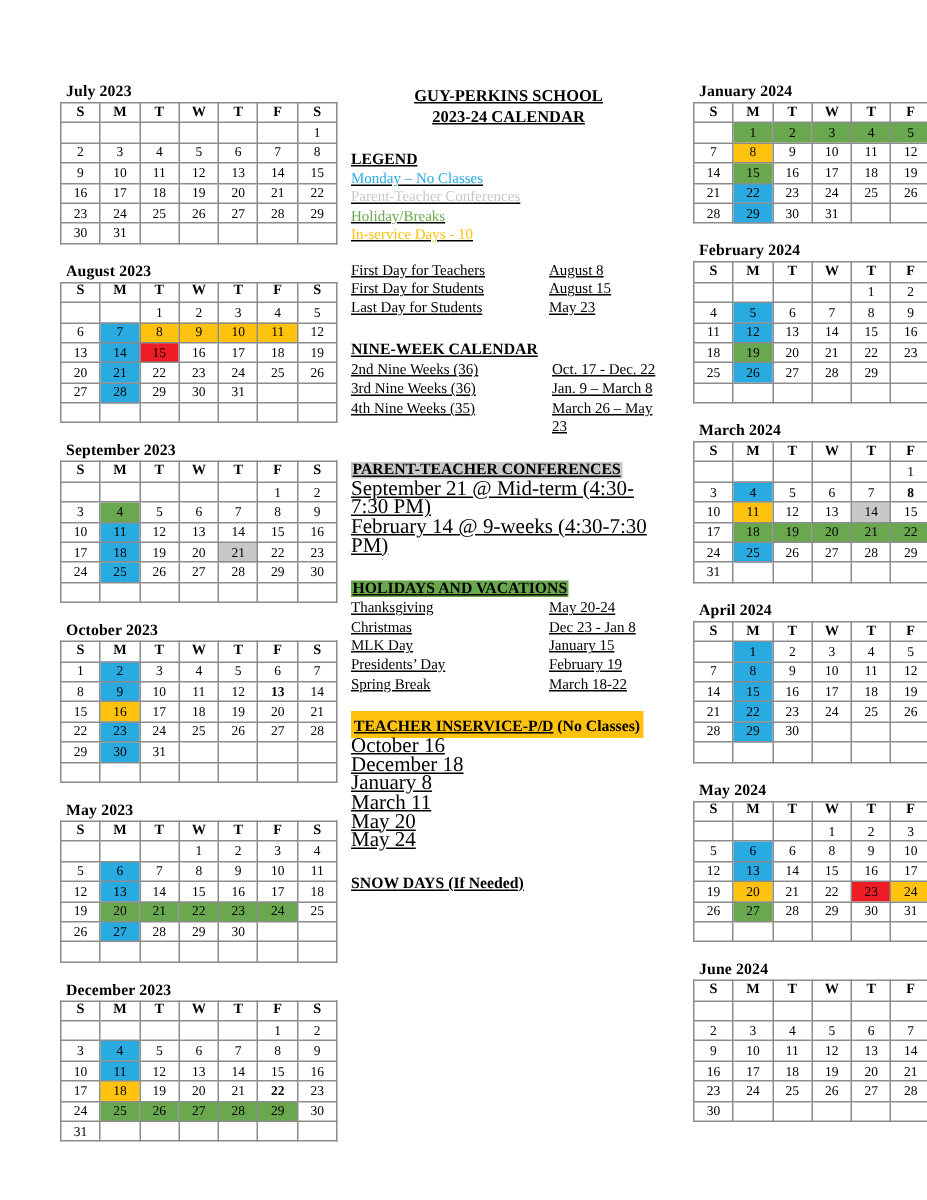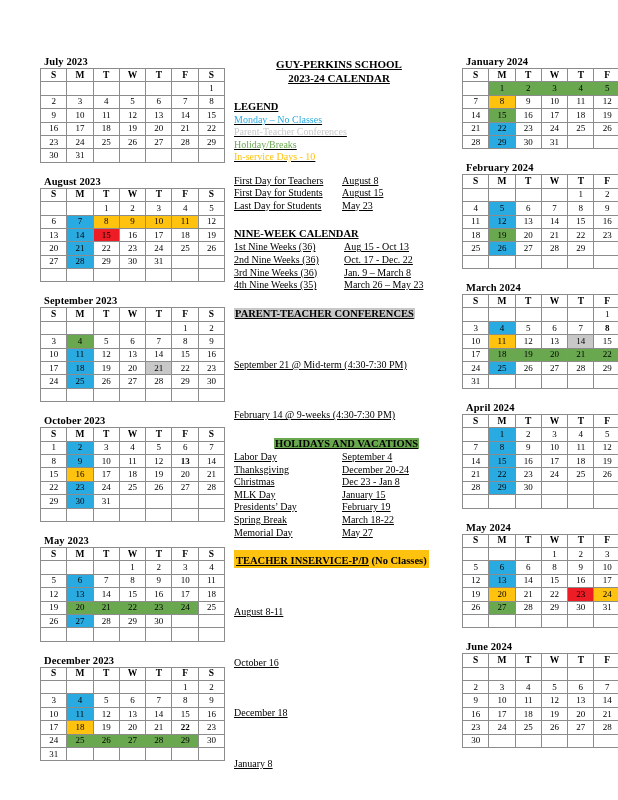--- a/index.html
+++ b/index.html
@@ -56,31 +56,31 @@
     line-height:13.5px;margin:2px 0 0 0;
   }
   .title .u{text-decoration:underline;}
   .sec{margin-top:11px;}
   .sec-head{
     font-weight:bold;font-size:10.5px;
     text-decoration:underline;
     display:inline-block;
   }
   .sec-head.hl-gray{background:#C8C8C8;text-decoration:underline;padding:0 1px;}
-  .sec-head.hl-green{background:#6AA84F;text-decoration:underline;padding:0 1px;margin-left:40px;}
+  .sec-head.hl-green{background:#6AA84F;text-decoration:underline;padding:0 1px;}
   .sec-head-wrap.hl-orange{background:#FFC20E;display:inline-block;padding:0 2px;}
   .sec-head-wrap.hl-orange .tail{font-weight:bold;text-decoration:none;font-size:10.5px;text-align:right;}
   .legend-line{font-size:10px;line-height:12.4px;}
   .kv{
-    display:flex;font-size:10px;line-height:12.6px;
+    display:flex;font-size:10px;line-height:12.6px;gap:24px;
   }
   .kv .k{flex:0 0 108px;}
   .kv .v{flex:1;}
   .kv.nw .k{flex:0 0 110px;}
-  .plain{font-size:10px;line-height:12.6px;margin-top:38px;}
+  .plain{font-size:14px;line-height:12.6px;}
 </style>
 </head>
 <body>
 
 <div class="page">
   <div class="cols">
 
     <div class="col" id="col-left">
         <div class="month">
           <div class="month-name">July 2023</div>
@@ -547,24 +547,20 @@
               <div class="k">Last Day for Students</div>
               <div class="v">May 23</div>
             </div>
           </div>
       </div>
 
       <div class="sec">
         <div class="sec-head">NINE-WEEK CALENDAR</div>
         <div id="nine-week-rows">
             <div class="kv nw">
-              <div class="k">1st Nine Weeks (36)</div>
-              <div class="v">Aug 15 - Oct 13</div>
-            </div>
-            <div class="kv nw">
               <div class="k">2nd Nine Weeks (36)</div>
               <div class="v">Oct. 17 - Dec. 22</div>
             </div>
             <div class="kv nw">
               <div class="k">3rd Nine Weeks (36)</div>
               <div class="v">Jan. 9 – March 8</div>
             </div>
             <div class="kv nw">
               <div class="k">4th Nine Weeks (35)</div>
               <div class="v">March 26 – May 23</div>
@@ -577,54 +573,45 @@
         <div id="conference-lines">
             <div class="plain">September 21 @ Mid-term (4:30-7:30 PM)</div>
             <div class="plain">February 14 @ 9-weeks (4:30-7:30 PM)</div>
           </div>
       </div>
 
       <div class="sec">
         <div class="sec-head hl-green">HOLIDAYS AND VACATIONS</div>
         <div id="holiday-rows">
             <div class="kv">
-              <div class="k">Labor Day</div>
-              <div class="v">September 4</div>
-            </div>
-            <div class="kv">
               <div class="k">Thanksgiving</div>
-              <div class="v">December 20-24</div>
+              <div class="v">May 20-24</div>
             </div>
             <div class="kv">
               <div class="k">Christmas</div>
               <div class="v">Dec 23 - Jan 8</div>
             </div>
             <div class="kv">
               <div class="k">MLK Day</div>
               <div class="v">January 15</div>
             </div>
             <div class="kv">
               <div class="k">Presidents’ Day</div>
               <div class="v">February 19</div>
             </div>
             <div class="kv">
               <div class="k">Spring Break</div>
               <div class="v">March 18-22</div>
             </div>
-            <div class="kv">
-              <div class="k">Memorial Day</div>
-              <div class="v">May 27</div>
-            </div>
           </div>
       </div>
 
       <div class="sec">
         <div class="sec-head-wrap hl-orange"><span class="sec-head">TEACHER INSERVICE-P/D</span><span class="tail"> (No Classes)</span></div>
         <div id="inservice-dates">
-            <div class="plain">August 8-11</div>
             <div class="plain">October 16</div>
             <div class="plain">December 18</div>
             <div class="plain">January 8</div>
             <div class="plain">March 11</div>
             <div class="plain">May 20</div>
             <div class="plain">May 24</div>
           </div>
       </div>
 
       <div class="sec">

